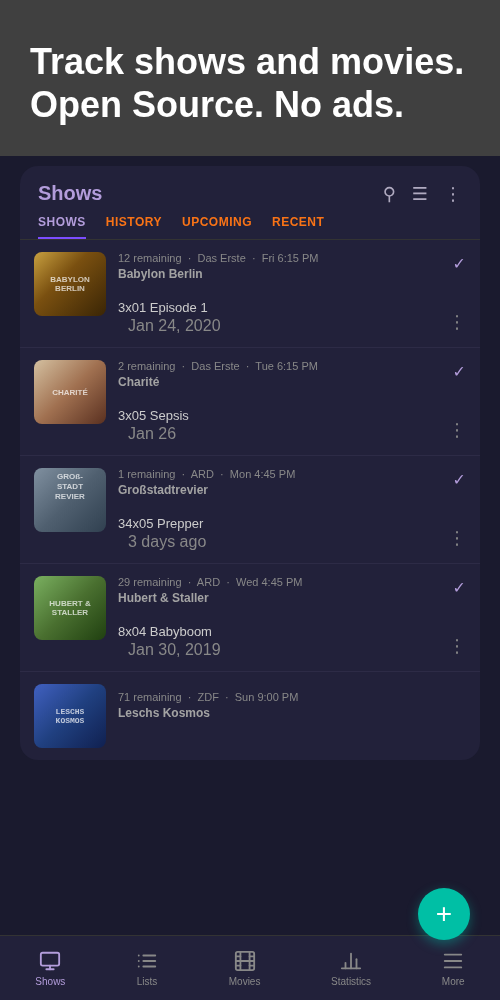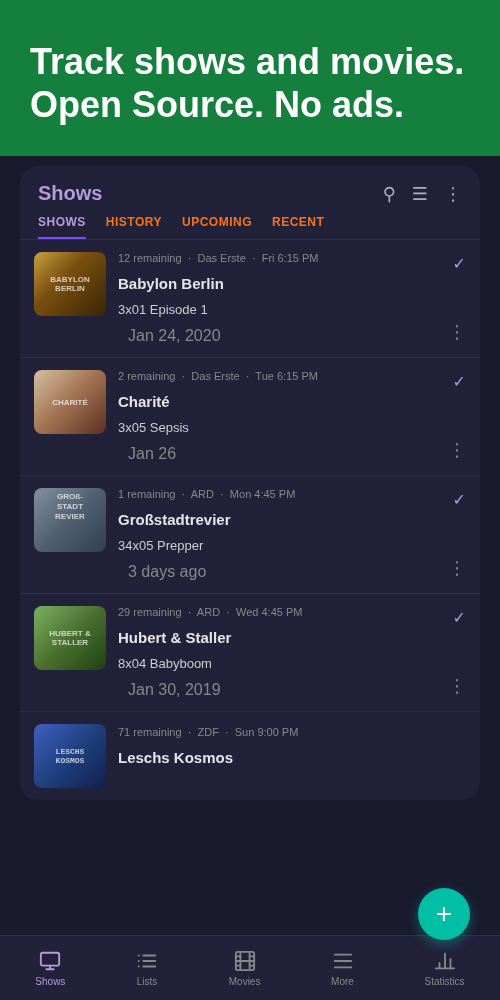--- a/index.html
+++ b/index.html
@@ -8,21 +8,21 @@
       height: 1000px;
       background: #1a1a2e;
       font-family: 'Segoe UI', Arial, sans-serif;
       overflow: hidden;
       position: relative;
     }
 
     
     .hero {
       padding: 40px 30px 30px 30px;
-      background: #15803d;
+      background: #404040;
     }
     .hero-title {
       color: #ffffff;
       font-size: 36px;
       font-weight: 700;
       line-height: 1.2;
     }
 
     
     .app-card {
@@ -126,37 +126,37 @@
       padding: 4px;
       line-height: 1.2;
     }
 
     .show-info {
       flex: 1;
       display: flex;
       flex-direction: column;
       justify-content: center;
       min-width: 0;
-      gap: 8px;
     }
     .show-meta {
       color: #888;
       font-size: 11px;
       margin-bottom: 3px;
     }
     .show-name {
-      color: #e5e5e5;
-      font-size: 15px;
+      color: #a3a3a3;
+      font-size: 12px;
       font-weight: 600;
       margin-bottom: 2px;
     }
     .show-episode {
       color: #cccccc;
       font-size: 13px;
       margin-bottom: 2px;
+      margin-top: 17px;
     }
     .show-date {
       color: #888;
       font-size: 16px;
       margin-left: 10px;
     }
 
     .show-actions {
       display: flex;
       flex-direction: column;
@@ -368,30 +368,30 @@
         <line x1="2" y1="7" x2="7" y2="7"></line>
         <line x1="17" y1="7" x2="22" y2="7"></line>
       <line x1="17" y1="17" x2="22" y2="17"></line>
         <line x1="2" y1="17" x2="7" y2="17"></line>
     </svg>
     <span class="nav-label">Movies</span>
   </div>
 
   <div class="nav-item">
     <svg width="22" height="22" viewBox="0 0 24 24" fill="none" stroke="#888" stroke-width="2" stroke-linecap="round" stroke-linejoin="round">
-      <line x1="3" y1="5" x2="21" y2="5"></line>
-        <line x1="3" y1="12" x2="21" y2="12"></line>
-        <line x1="3" y1="19" x2="21" y2="19"></line>
-    </svg>
-    <span class="nav-label">More</span>
-  </div>
-
-  <div class="nav-item">
-    <svg width="22" height="22" viewBox="0 0 24 24" fill="none" stroke="#888" stroke-width="2" stroke-linecap="round" stroke-linejoin="round">
       <line x1="18" y1="20" x2="18" y2="10"></line>
         <line x1="12" y1="20" x2="12" y2="4"></line>
         <line x1="6" y1="20" x2="6" y2="14"></line>
       <line x1="2" y1="20" x2="22" y2="20"></line>
     </svg>
     <span class="nav-label">Statistics</span>
   </div>
 
+  <div class="nav-item">
+    <svg width="22" height="22" viewBox="0 0 24 24" fill="none" stroke="#888" stroke-width="2" stroke-linecap="round" stroke-linejoin="round">
+      <line x1="3" y1="5" x2="21" y2="5"></line>
+        <line x1="3" y1="12" x2="21" y2="12"></line>
+        <line x1="3" y1="19" x2="21" y2="19"></line>
+    </svg>
+    <span class="nav-label">More</span>
+  </div>
+
 </div>
 
 </body></html>

